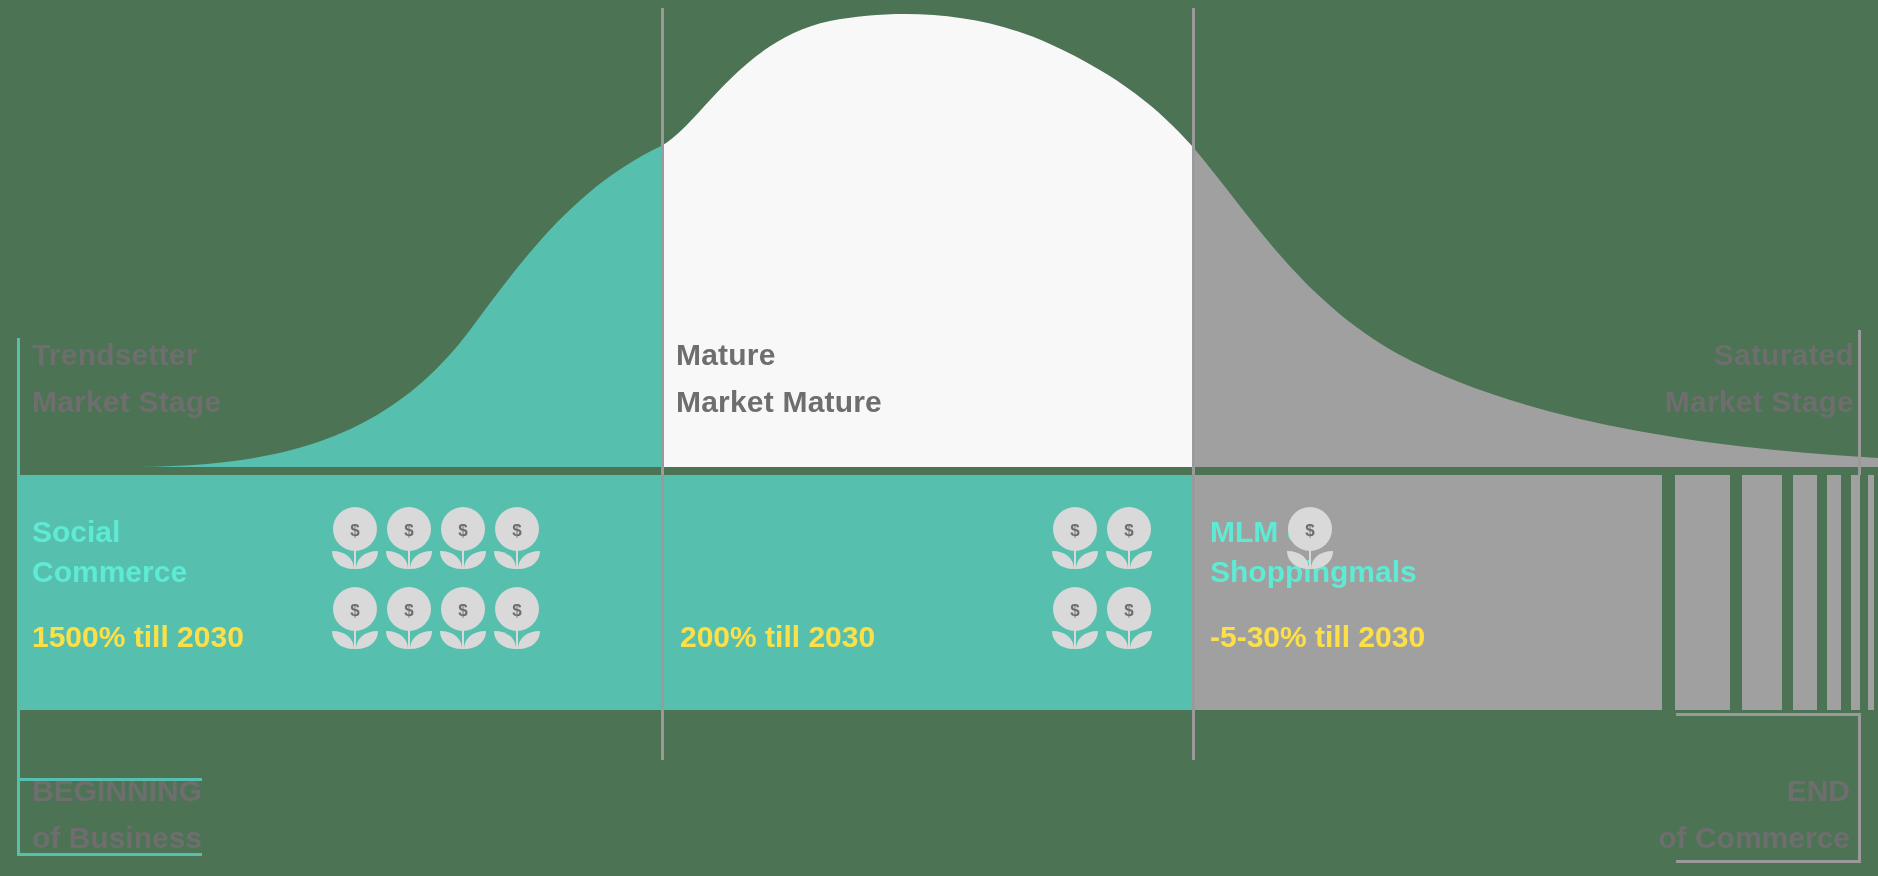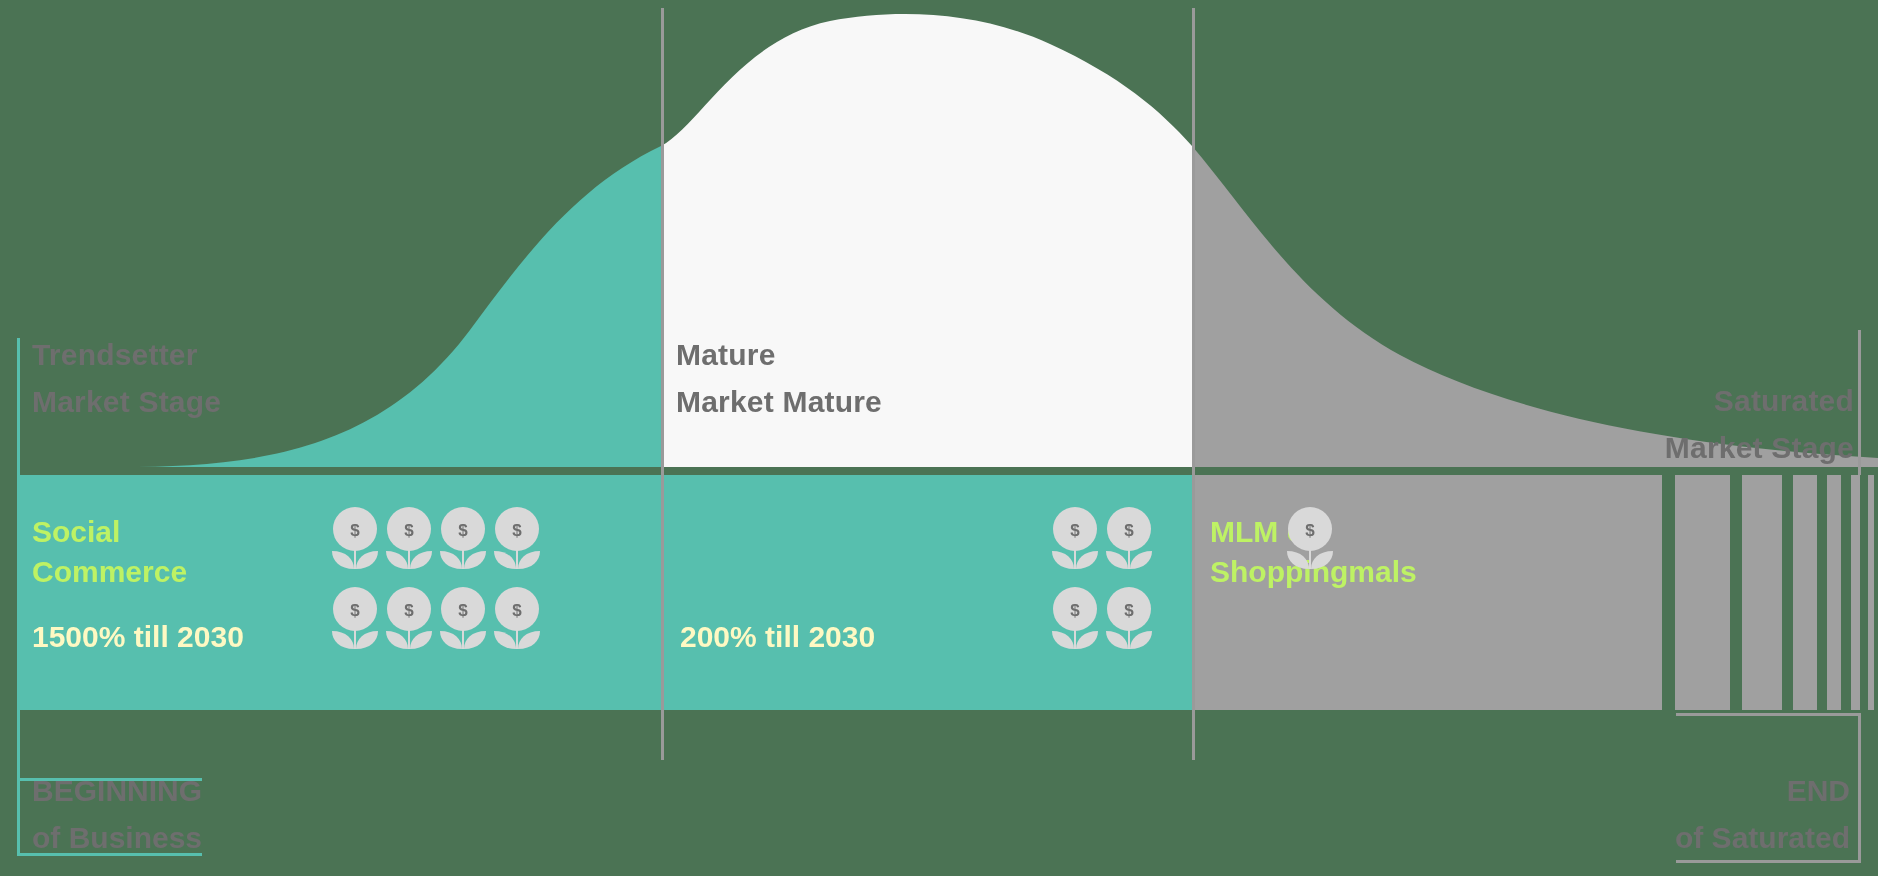--- a/index.html
+++ b/index.html
@@ -41,21 +41,21 @@
     position: absolute;
     font-size: 30px;
     font-weight: bold;
     line-height: 1.55;
     color: #6e6e6e;
     letter-spacing: .2px;
     white-space: pre-line;
   }
   .stage-caption.left   { left: 32px;  top: 332px; }
   .stage-caption.middle { left: 676px; top: 332px; }
-  .stage-caption.right  { right: 24px; top: 332px; text-align: right; margin-top: 46px; }
+  .stage-caption.right  { right: 24px; top: 332px; text-align: right; }
 
   
   .band {
     position: absolute;
     top: 475px;
     height: 235px;
   }
   .band.teal1 { left: 17px;   width: 644px;  background: #57bfae; }
   .band.teal2 { left: 664px;  width: 528px;  background: #57bfae; }
   .band.gray1 { left: 1195px; width: 467px;  background: #a0a0a0; }
@@ -63,29 +63,29 @@
   .seg {
     position: absolute;
     top: 475px;
     height: 235px;
     background: #a0a0a0;
   }
 
   
   .band-label {
     position: absolute;
-    color: #bef264;
+    color: #5eead4;
     font-weight: bold;
     font-size: 30px;
     line-height: 1.33;
     white-space: pre-line;
   }
   .band-value {
     position: absolute;
-    color: #fef9c3;
+    color: #fde047;
     font-weight: bold;
     font-size: 30px;
     white-space: nowrap;
   }
   .lbl-social   { left: 32px;   top: 512px; }
   .val-social   { left: 32px;   top: 620px; }
   .lbl-ecom     { left: 680px;  top: 545px; }
   .val-ecom     { left: 680px;  top: 620px; text-align: center; }
   .lbl-mlm      { left: 1210px; top: 512px; }
   .val-mlm      { left: 1210px; top: 620px; }
@@ -173,20 +173,21 @@
   <div class="seg" style="left:1868px; width:6px;"></div>
 
   <div class="band-label lbl-social">Social
 Commerce</div>
   <div class="band-value val-social">1500% till 2030</div>
 
   <div class="band-value val-ecom">200% till 2030</div>
 
   <div class="band-label lbl-mlm">MLM or
 Shoppingmals</div>
+  <div class="band-value val-mlm">-5-30% till 2030</div>
 
   <div class="icon-grid ig-social">
     <svg class="flower" viewBox="0 0 50 68">
         <g fill="#d9d9d9">
           <circle cx="25" cy="24" r="22"></circle>
           <rect x="24" y="38" width="2" height="26"></rect>
           <path d="M24 64 C10 64 2 56 2 46 C16 46 24 54 24 64 Z"></path>
           <path d="M26 64 C40 64 48 56 48 46 C34 46 26 54 26 64 Z"></path>
         </g>
         <text x="25" y="31" font-family="'Liberation Sans',sans-serif" font-size="17" font-weight="bold" fill="#6e6e6e" text-anchor="middle">$</text>
@@ -315,15 +316,15 @@
 
   <div class="bracket end">
     <div class="vline"></div>
     <div class="tick t1"></div>
     <div class="tick t2"></div>
   </div>
 
   <div class="corner-label bl">BEGINNING
 of Business</div>
   <div class="corner-label br">END
-of Saturated</div>
+of Commerce</div>
 
 </div>
 
 </body></html>

